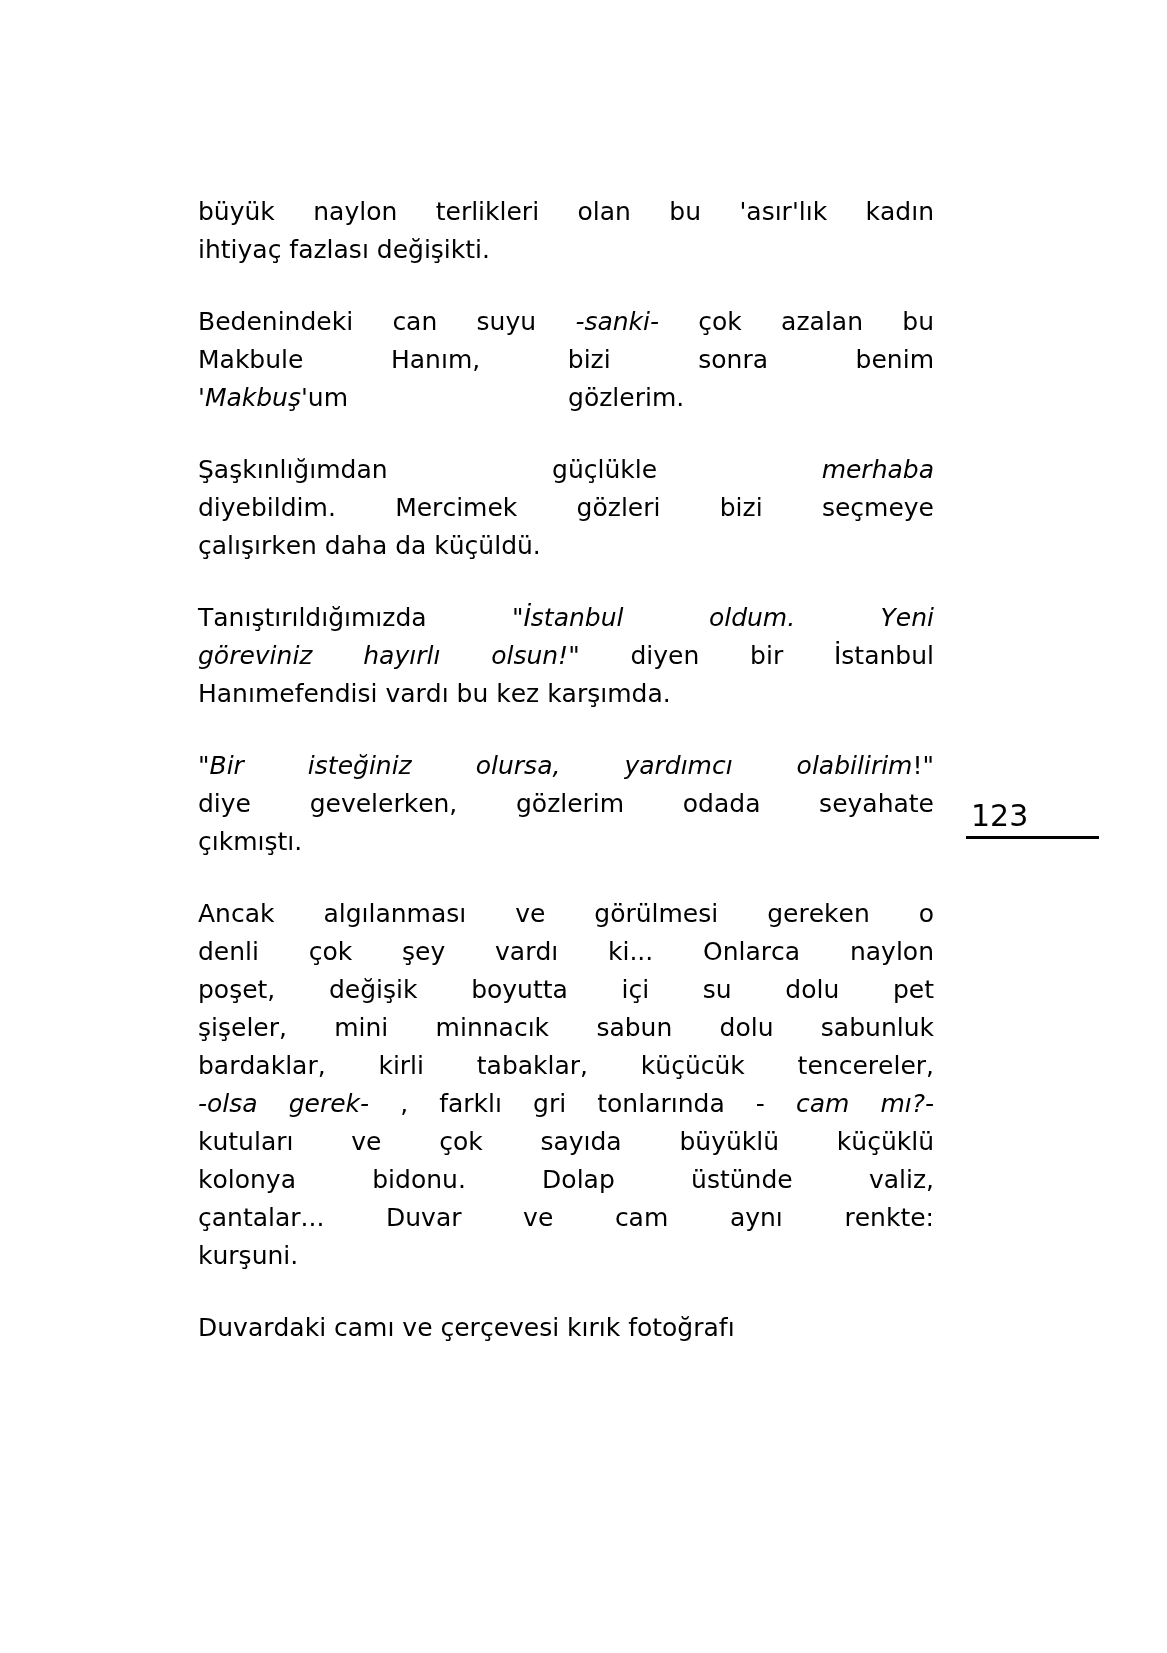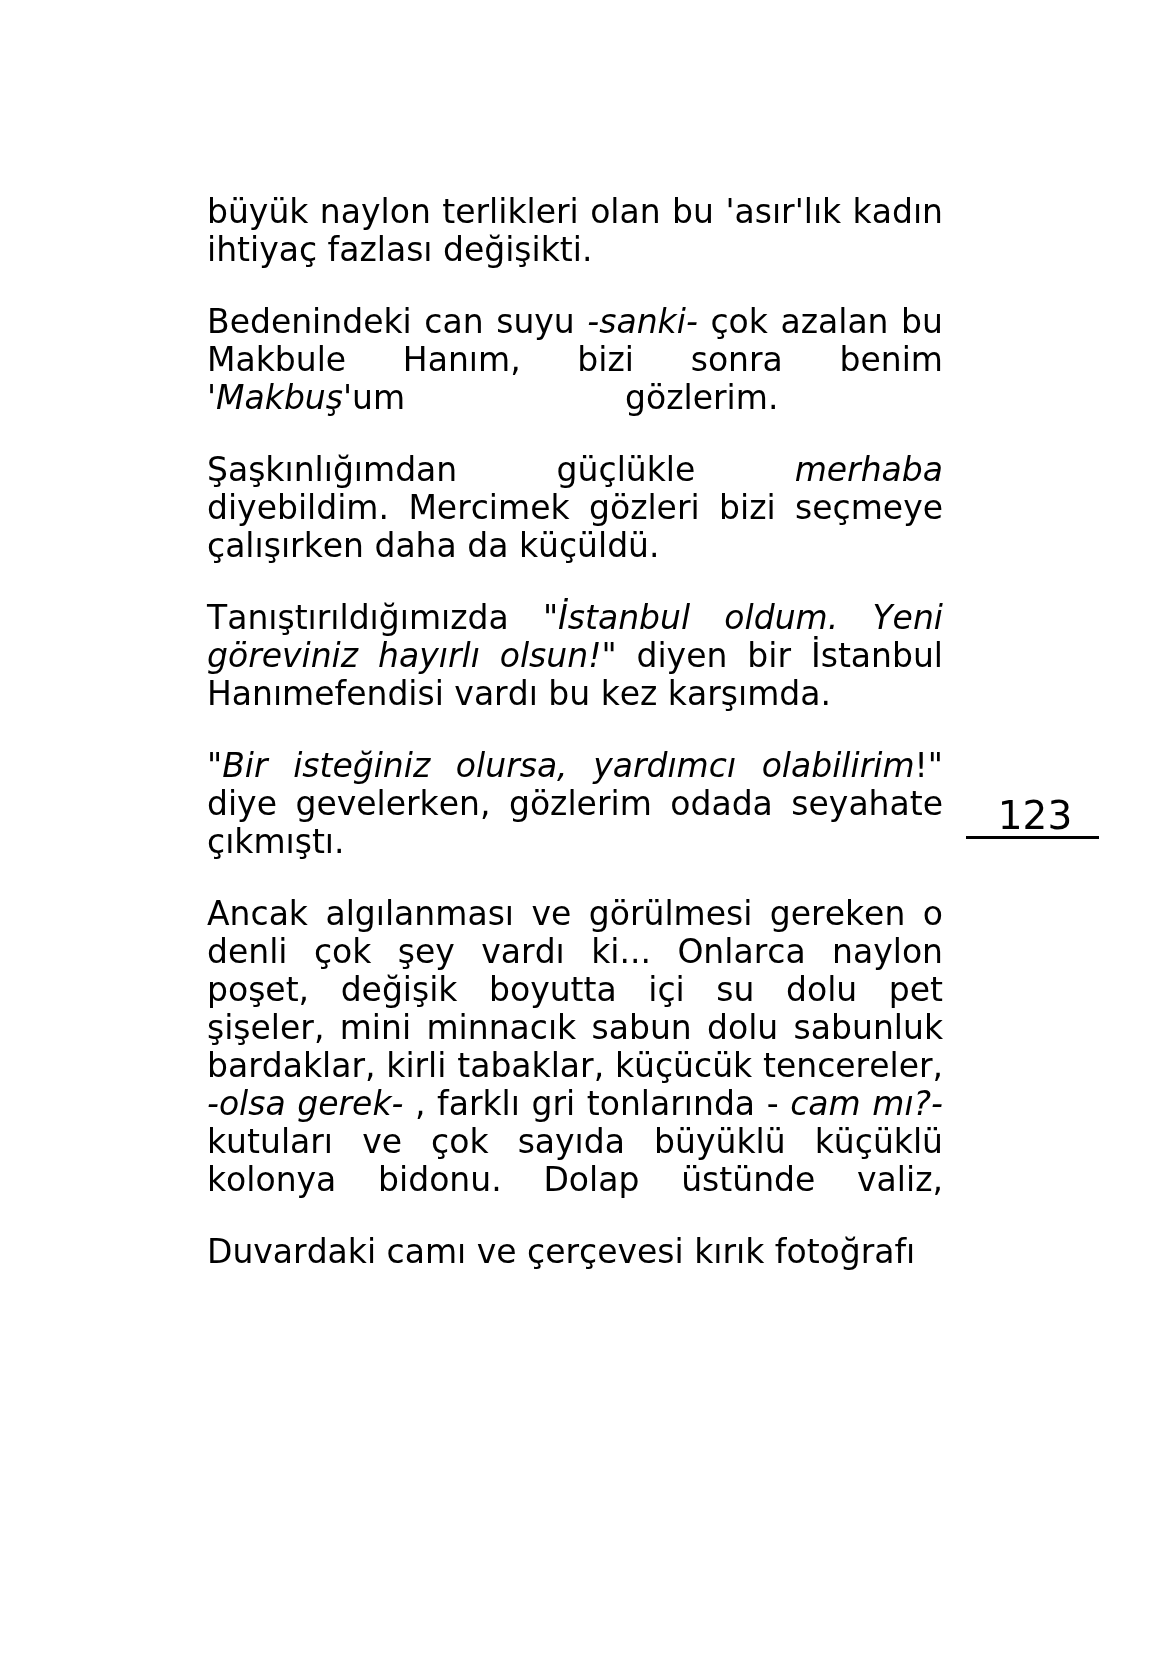--- a/index.html
+++ b/index.html
@@ -11,24 +11,24 @@
     height: 1653px;
     background: #ffffff;
     color: #000000;
     font-family: "DejaVu Sans", sans-serif;
     font-kerning: none;
     position: relative;
     overflow: hidden;
   }
   .text-column {
     position: absolute;
-    left: 207px;
+    left: 198px;
     top: 193px;
     width: 736px;
-    font-size: 33px;
+    font-size: 25px;
     line-height: 38px;
   }
   .para {
     margin: 0 0 34px 0;
   }
   .line {
     text-align: left;
   }
   .line.stretch {
     text-align: justify;
@@ -44,23 +44,23 @@
     vertical-align: baseline;
   }
   .page-number {
     position: absolute;
     left: 966px;
     top: 800px;
     width: 133px;
     box-sizing: border-box;
     padding: 0 0 4px 5px;
     border-bottom: 3px solid #000000;
-    font-size: 39px;
+    font-size: 30px;
     line-height: 32px;
-    text-align: center;
+    text-align: left;
   }
 </style>
 </head>
 <body>
 
 <div class="page">
   <div class="text-column">
       <div class="para">
         <div class="line stretch"><span>büyük naylon terlikleri olan bu 'asır'lık kadın</span></div>
         <div class="line"><span>ihtiyaç fazlası değişikti.</span></div>
@@ -87,19 +87,21 @@
       </div>
       <div class="para">
         <div class="line stretch"><span>Ancak algılanması ve görülmesi gereken o</span></div>
         <div class="line stretch"><span>denli çok şey vardı ki... Onlarca naylon</span></div>
         <div class="line stretch"><span>poşet, değişik boyutta içi su dolu pet</span></div>
         <div class="line stretch"><span>şişeler, mini minnacık sabun dolu sabunluk</span></div>
         <div class="line stretch"><span>bardaklar, kirli tabaklar, küçücük tencereler,</span></div>
         <div class="line stretch"><em>-olsa gerek-</em><span> , farklı gri tonlarında - </span><em>cam mı?-</em></div>
         <div class="line stretch"><span>kutuları ve çok sayıda büyüklü küçüklü</span></div>
         <div class="line stretch"><span>kolonya bidonu. Dolap üstünde valiz,</span></div>
+        <div class="line stretch"><span>çantalar... Duvar ve cam aynı renkte:</span></div>
+        <div class="line"><span>kurşuni.</span></div>
       </div>
       <div class="para">
         <div class="line"><span>Duvardaki camı ve çerçevesi kırık fotoğrafı</span></div>
       </div>
     </div>
   <div class="page-number">123</div>
 </div>
 
 </body></html>

